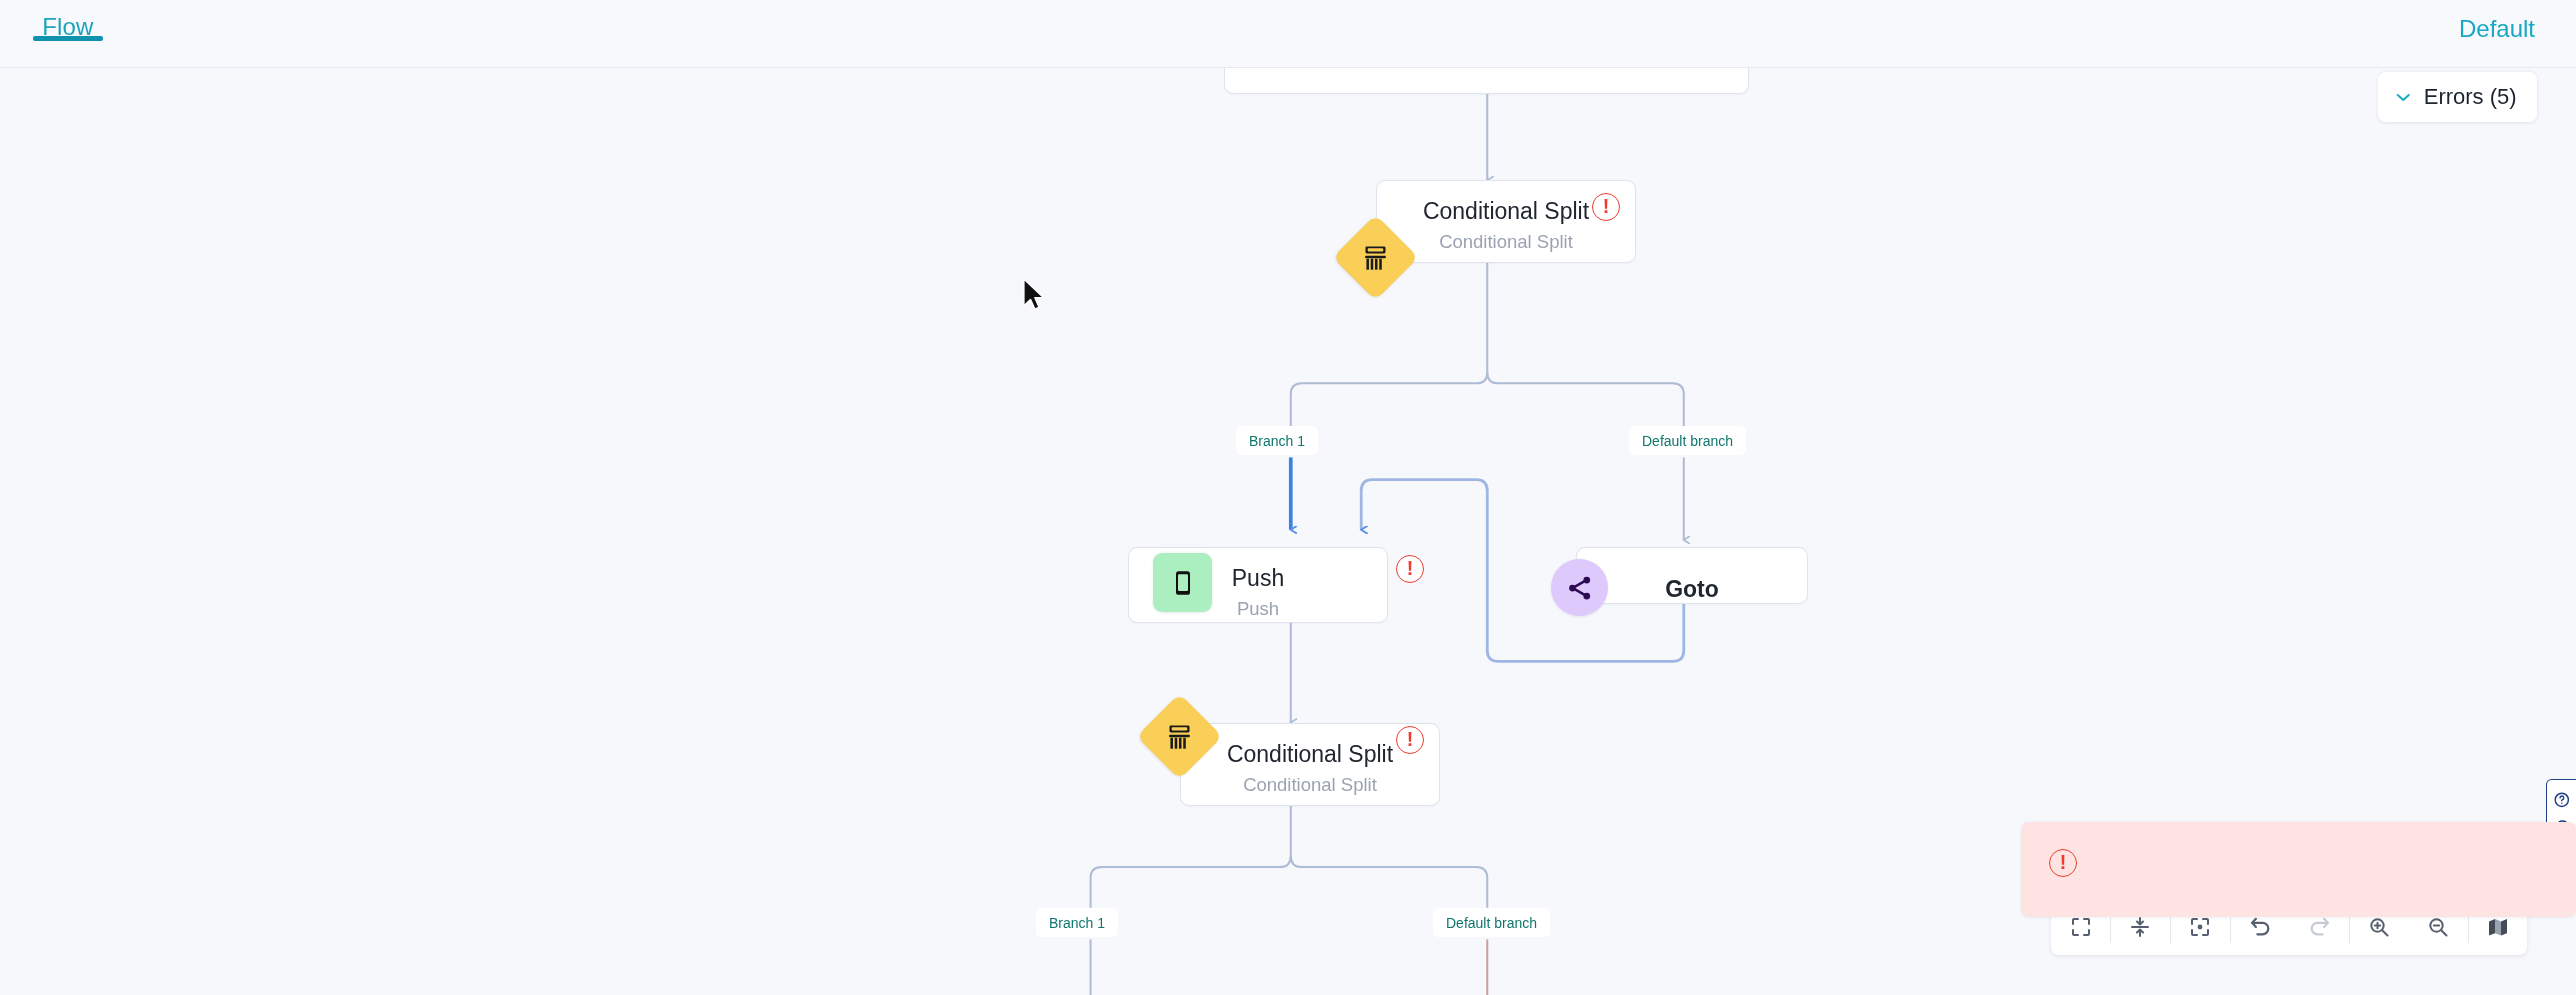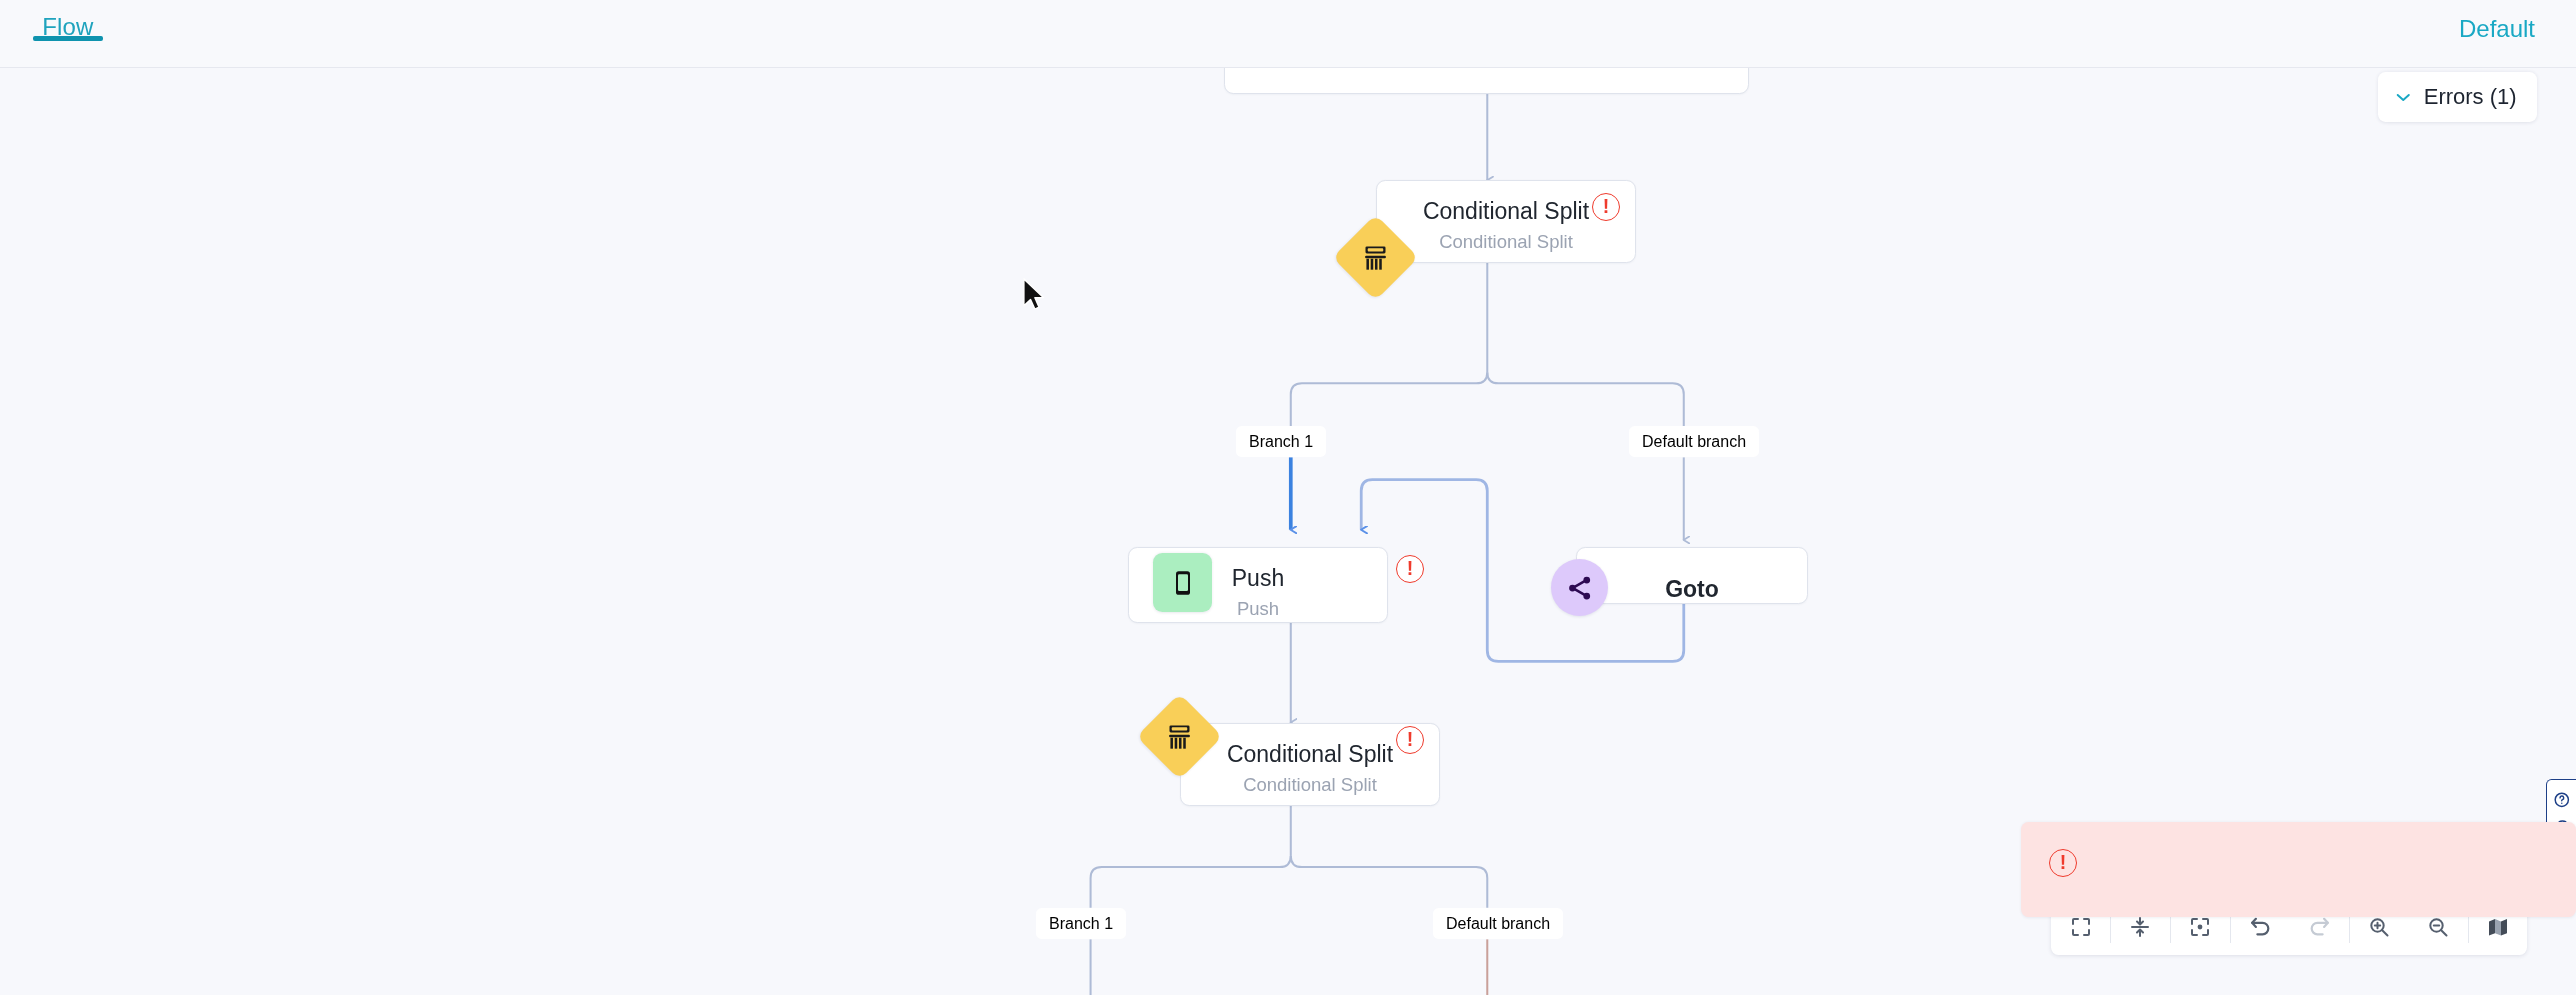--- a/index.html
+++ b/index.html
@@ -128,22 +128,22 @@
     z-index: 10;
     box-shadow: 0 0.9px 2.8px rgba(30,40,80,.10);
   }
 
   
   .branch-label {
     position: absolute;
     background: #ffffff;
     border-radius: 5.6px;
     padding: 6.5px 13px;
-    font-size: 16px;
-    color: #000000;
+    font-size: 14px;
+    color: #0f766e;
     white-space: nowrap;
     z-index: 8;
     cursor: pointer;
   }
 
   
   #toast {
     position: absolute;
     left: 2021px; top: 822px;
     width: 555px; min-height: 95px;
@@ -222,21 +222,21 @@
   </div>
   <div id="settings-link">Default</div>
 </div>
 
 <div id="errors-pill">
   <span class="chev">
     <svg width="18.5" height="18.5" viewBox="0 0 20 20" fill="none">
       <path d="M4 7.5 L10 13 L16 7.5" stroke="#19a8c4" stroke-width="2.1" stroke-linecap="round" stroke-linejoin="round"></path>
     </svg>
   </span>
-  <span>Errors (1)</span>
+  <span>Errors (5)</span>
 </div>
 
 <div id="canvas">
 
   <svg id="edges" viewBox="0 0 2778 1012" width="2576" height="938">
     <defs>
       <marker id="ah" markerWidth="9" markerHeight="9" refX="4.5" refY="7.2" orient="auto" markerUnits="userSpaceOnUse">
         <path d="M0.6 1 L4.5 7.4 L8.4 1" fill="none" stroke="#aebbd6" stroke-width="1.9" stroke-linecap="round" stroke-linejoin="round"></path>
       </marker>
       <marker id="ah-blue" markerWidth="9" markerHeight="9" refX="4.5" refY="7.2" orient="auto" markerUnits="userSpaceOnUse">

